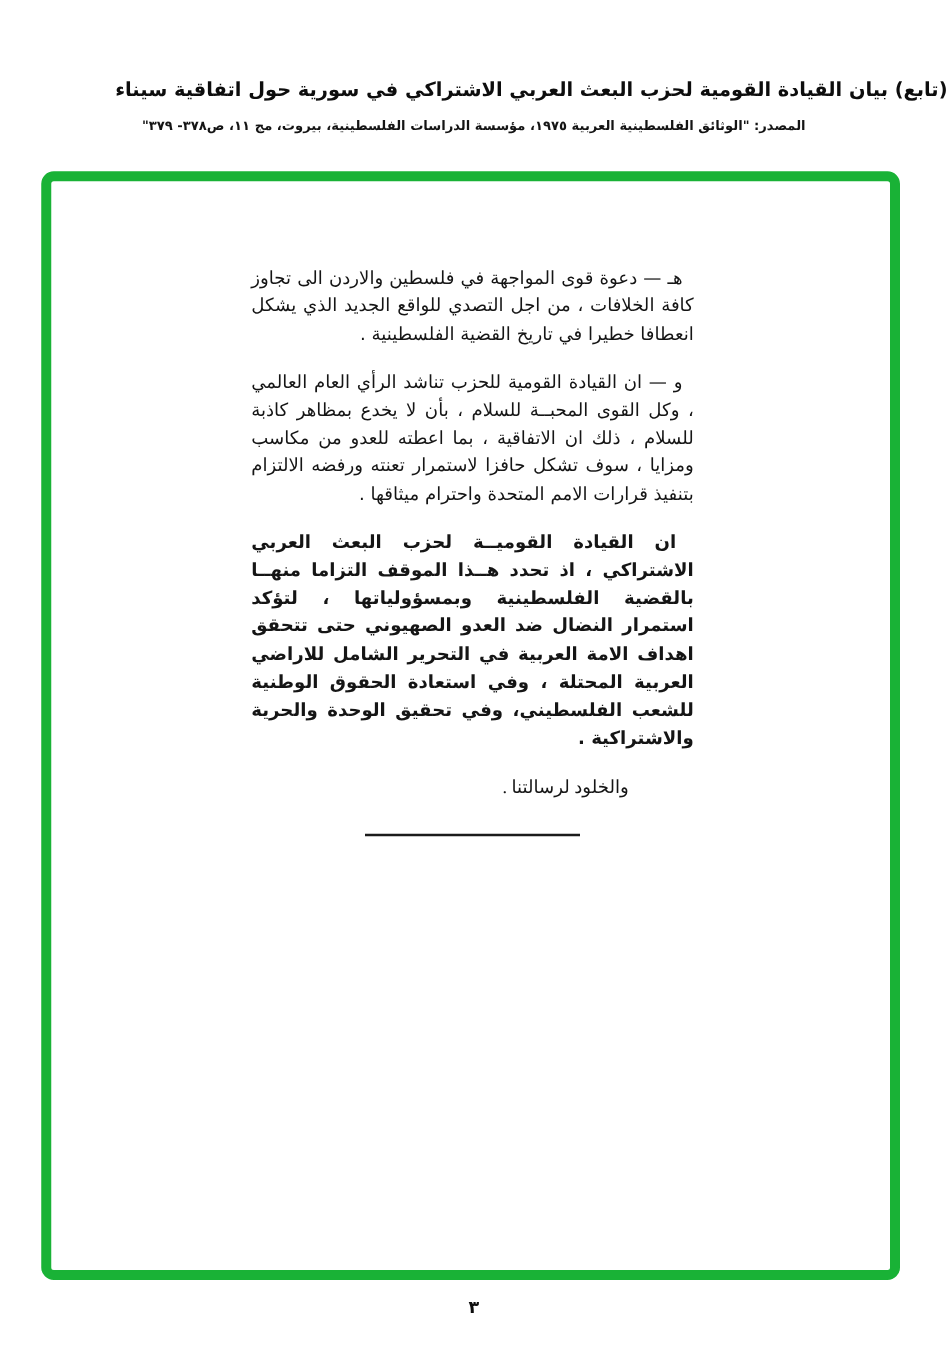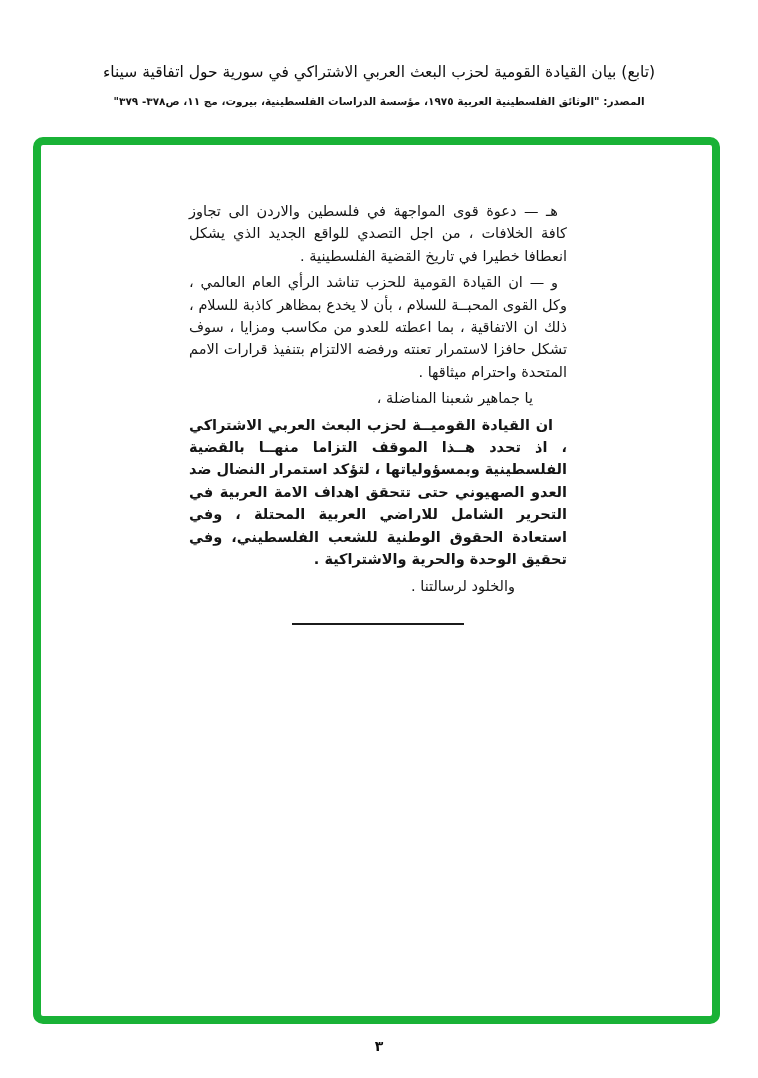--- a/index.html
+++ b/index.html
@@ -15,24 +15,24 @@
     overflow: hidden;
     font-family: "DejaVu Sans", sans-serif;
     color: #111111;
   }
   .doc-title {
     position: absolute;
     top: 63px;
     left: 0;
     width: 758px;
     margin: 0;
-    text-align: center;
+    text-align: right;
     direction: rtl;
     font-size: 15.5px;
-    font-weight: 400;
+    font-weight: 700;
     color: #0d0d0d;
     letter-spacing: 0;
   }
   .doc-source {
     position: absolute;
     top: 95px;
     left: 0;
     width: 758px;
     text-align: center;
     direction: rtl;
@@ -56,27 +56,27 @@
     left: 185px;
     top: 196px;
     width: 386px;
     direction: rtl;
     text-align: justify;
     font-size: 14.5px;
     line-height: 22.4px;
     color: #151515;
   }
   .body-text p {
-    margin: 4px;
+    margin: 16px;
     padding: 0;
   }
   .para-marker { text-indent: 9px; }
   .para-address { text-indent: 34px; }
   .para-open { text-indent: 14px; font-weight: bold; }
-  .para-close { text-indent: 52px; }
+  .para-close { text-indent: 52px; font-family: Liberation Serif, serif; }
   .divider {
     width: 172px;
     height: 2px;
     background: #1b1b1b;
     margin: 26px auto 0 auto;
   }
   .page-number {
     position: absolute;
     top: 1038px;
     left: 0;
@@ -94,21 +94,20 @@
 
   <h1 class="doc-title">(تابع) بيان القيادة القومية لحزب البعث العربي الاشتراكي في سورية حول اتفاقية سيناء</h1>
 
   <div class="doc-source">المصدر: "الوثائق الفلسطينية العربية ١٩٧٥، مؤسسة الدراسات الفلسطينية، بيروت، مج ١١، ص٣٧٨- ٣٧٩"</div>
 
   <div class="green-frame" style="border-color: rgb(25, 178, 54);"></div>
 
   <div class="body-text">
     <p class="para-marker">هـ — دعوة قوى المواجهة في فلسطين والاردن الى تجاوز كافة الخلافات ، من اجل التصدي للواقع الجديد الذي يشكل انعطافا خطيرا في تاريخ القضية الفلسطينية .</p>
     <p class="para-marker">و — ان القيادة القومية للحزب تناشد الرأي العام العالمي ، وكل القوى المحبــة للسلام ، بأن لا يخدع بمظاهر كاذبة للسلام ، ذلك ان الاتفاقية ، بما اعطته للعدو من مكاسب ومزايا ، سوف تشكل حافزا لاستمرار تعنته ورفضه الالتزام بتنفيذ قرارات الامم المتحدة واحترام ميثاقها .</p>
-    <p class="para-address">يا جماهير شعبنا المناضلة ،</p>
     <p class="para-open">ان القيادة القوميــة لحزب البعث العربي الاشتراكي ، اذ تحدد هــذا الموقف التزاما منهــا بالقضية الفلسطينية وبمسؤولياتها ، لتؤكد استمرار النضال ضد العدو الصهيوني حتى تتحقق اهداف الامة العربية في التحرير الشامل للاراضي العربية المحتلة ، وفي استعادة الحقوق الوطنية للشعب الفلسطيني، وفي تحقيق الوحدة والحرية والاشتراكية .</p>
     <p class="para-close">والخلود لرسالتنا .</p>
     <div class="divider"></div>
   </div>
 
   <div class="page-number">٣</div>
 
 </div>
 
 </body></html>

